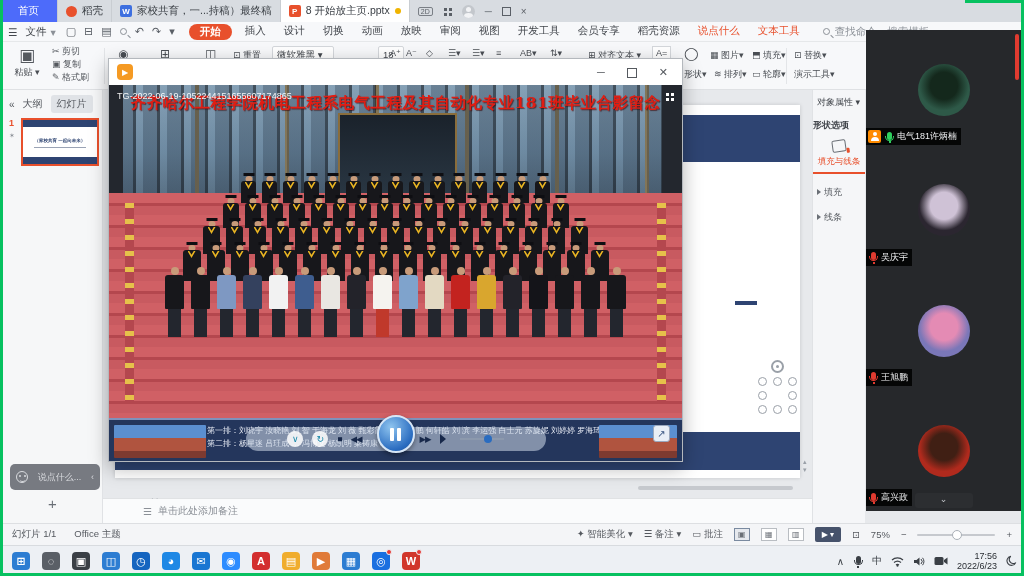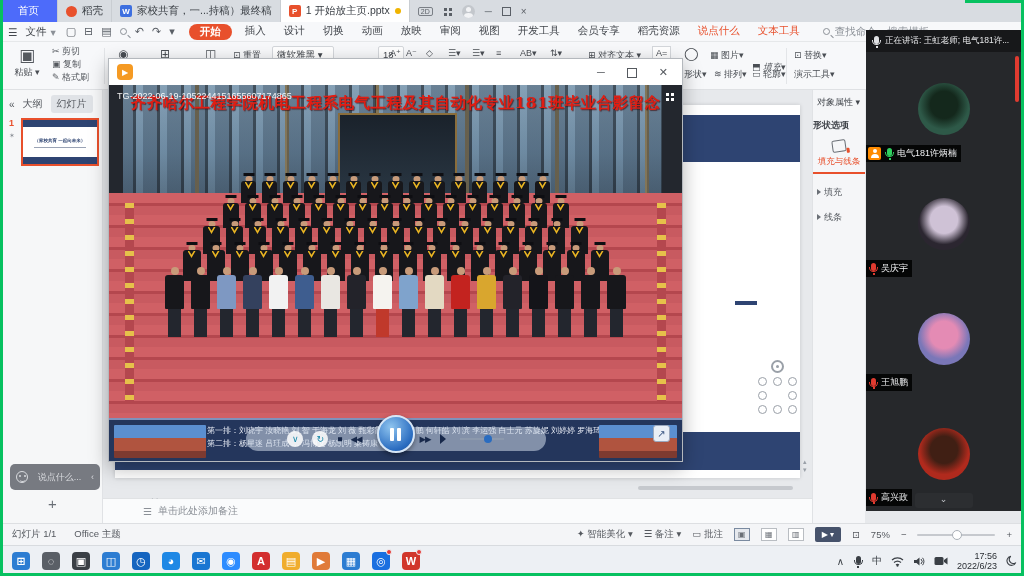--- a/index.html
+++ b/index.html
@@ -181,21 +181,21 @@
     <div class="tab">
       <span class="dot" style="width:11px;height:11px;background:#e8502c;"></span>
       <span>稻壳</span>
     </div>
     <div class="tab" style="max-width:175px;">
       <span class="tab-ico" style="background:#3d6fe0;">W</span>
       <span class="ell">家校共育，一...持稿）最终稿</span>
     </div>
     <div class="tab tab-active">
       <span class="tab-ico" style="background:#e8502c;">P</span>
-      <span class="ell">1 开始放主页.pptx</span>
+      <span class="ell">8 开始放主页.pptx</span>
       <span class="dot" style="background:#f0b400;"></span>
     </div>
     <div class="tb-right">
       <span style="border:1px solid #7a7f86;border-radius:2px;font-size:7px;padding:0 2px;">2D</span>
       <span class="grid4"></span>
       <span class="avatar-mini"></span>
       <span>─</span>
       <span style="border:1px solid #5a5f66;width:9px;height:9px;display:inline-block;"></span>
       <span>×</span>
     </div>
@@ -257,21 +257,21 @@
     <span class="rbtn" style="left:426px;top:6px;">◇</span>
     <span class="rbtn" style="left:448px;top:6px;">☰▾</span>
     <span class="rbtn" style="left:472px;top:6px;">☰▾</span>
     <span class="rbtn" style="left:496px;top:6px;">≡</span>
     <span class="rbtn" style="left:520px;top:6px;">AB▾</span>
     <span class="rbtn" style="left:550px;top:6px;">⇅▾</span>
     <span class="rbtn" style="left:588px;top:7px;">⊞ <span>对齐文本</span> ▾</span>
     <span class="rbtn" style="left:652px;top:4px;border:1px solid #d4d7db;background:#fff;padding:1px 3px;">A=</span>
     <span class="rbtn" style="left:684px;top:4px;font-size:13px;">◯</span>
     <span class="rbtn" style="left:710px;top:7px;">▦ <span>图片</span>▾</span>
-    <span class="rbtn" style="left:752px;top:19px;font-style:italic;">⬒ <span>填充</span>▾</span>
+    <span class="rbtn" style="left:752px;top:7px;">⬒ <span>填充</span>▾</span>
     <span class="rbtn" style="left:684px;top:26px;"><span>形状</span>▾</span>
     <span class="rbtn" style="left:714px;top:26px;">≋ <span>排列</span>▾</span>
     <span class="rbtn" style="left:752px;top:26px;">▭ <span>轮廓</span>▾</span>
     <div class="vsep" style="left:786px;"></div>
     <span class="rbtn" style="left:794px;top:7px;">⊡ <span>替换</span>▾</span>
     <span class="rbtn" style="left:794px;top:26px;"><span>演示工具</span>▾</span>
   </div>
 
   <div id="leftpanel" class="abs">
     <div class="ptabs">
@@ -865,24 +865,20 @@
       </div>
       <div class="bigpause">
           <span></span>
           <span></span>
         </div>
       <div class="popup-btn">↗</div>
     </div>
   </div>
 
   <div id="meeting" class="abs">
-    <div id="speakbar">
-      <span class="mic" style="color:#dfe1e4;"></span>
-      <span class="ell">正在讲话: 王虹老师; 电气181许...</span>
-    </div>
     <div class="tiles" id="tiles">
         <div class="tile">
           <div class="pavatar" style="background: radial-gradient(circle at 50% 42%, rgb(20, 40, 28) 0px, rgb(20, 40, 28) 34%, rgb(46, 89, 72) 62%);"></div>
           <div class="nchip">
             <span class="presenter"></span>
             <span class="mic" style="color: rgb(47, 208, 95);"></span>
             <span class="ell">电气181许炳楠</span>
           </div>
           <div class="redbar"></div>
         </div>

